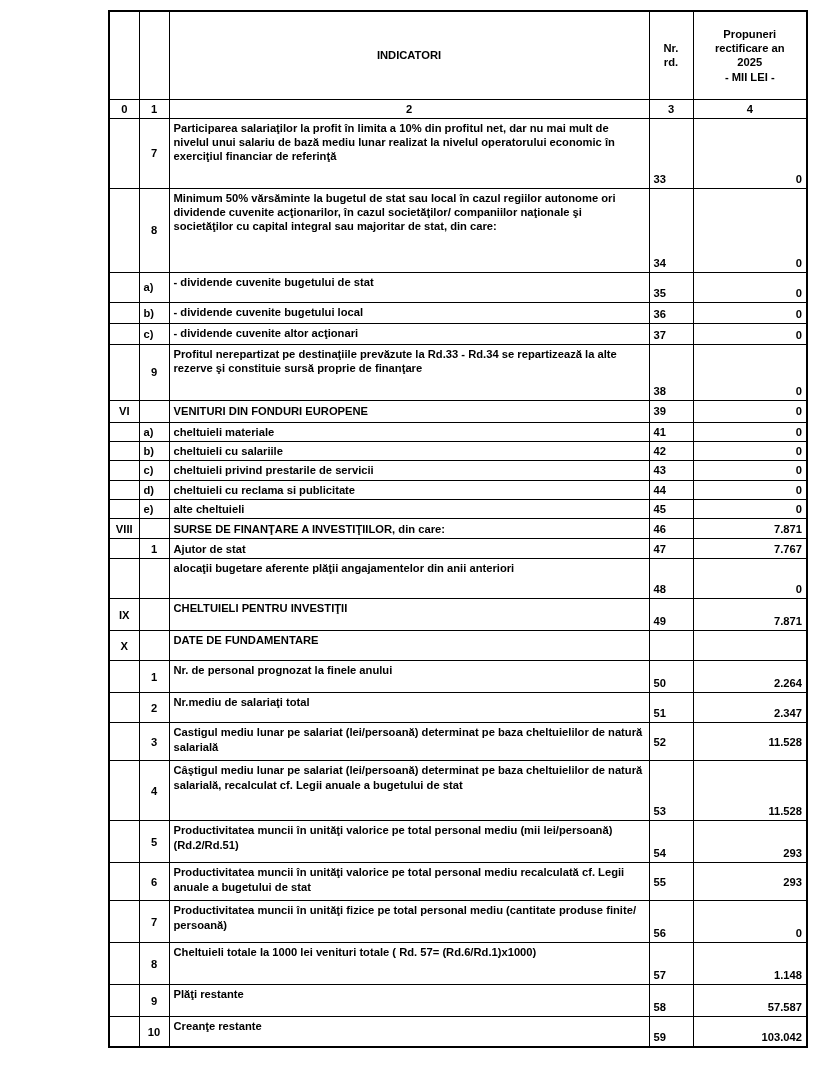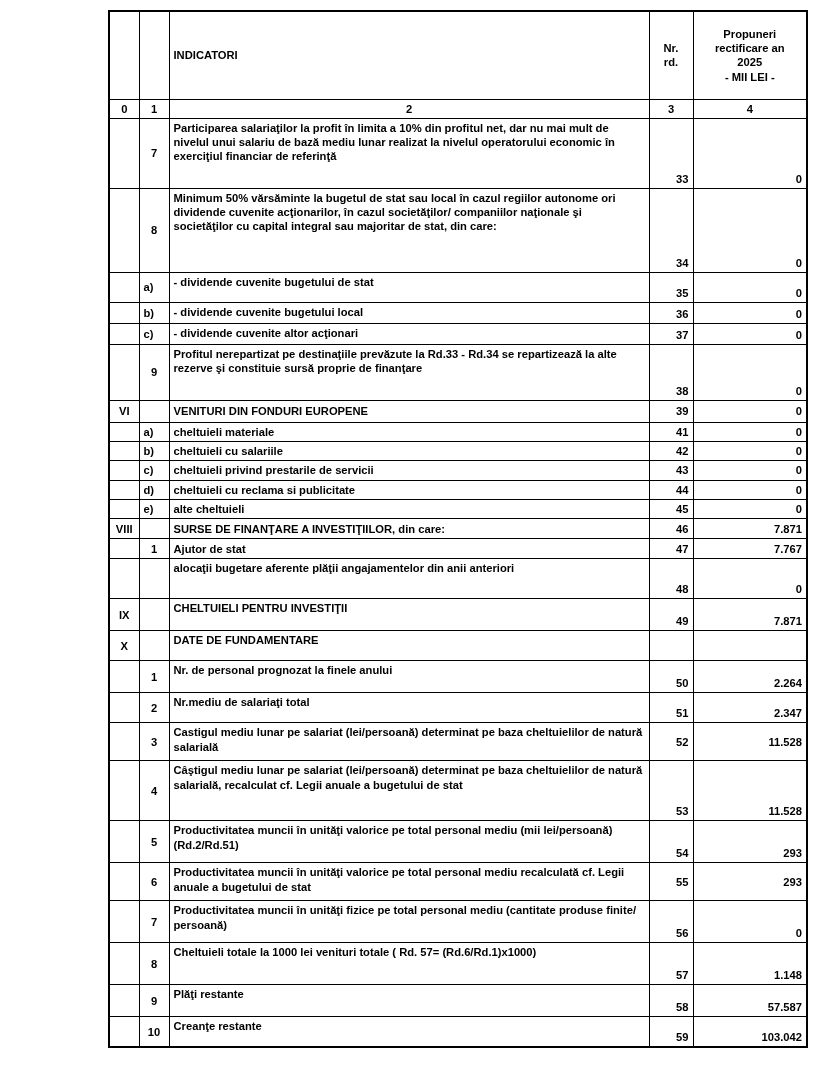--- a/index.html
+++ b/index.html
@@ -37,21 +37,21 @@
   }
   
   col.c0 { width: 30px; }
   col.c1 { width: 30px; }
   col.c2 { width: 480px; }
   col.c3 { width: 44px; }
   col.c4 { width: 114px; }
 
   
   .hdr-ind {
-    text-align: left;
+    text-align: center;
     vertical-align: middle !important;
     font-size: 12px;
   }
   .hdr-nr {
     text-align: center;
     vertical-align: middle !important;
     font-size: 11.5px;
   }
   .hdr-prop {
     text-align: center;
@@ -61,21 +61,21 @@
     margin-top: 47px;
   }
   .numrow td {
     text-align: center;
     font-size: 11.5px;
     padding-top: 1px;
     padding-bottom: 1px;
     vertical-align: middle !important;
   }
   .cnum {
-    text-align: right;
+    text-align: left;
     vertical-align: bottom !important;
   }
   .cval {
     text-align: right;
     vertical-align: bottom !important;
     padding-right: 8px;
   }
   .cidx {
     text-align: center;
     vertical-align: middle !important;

